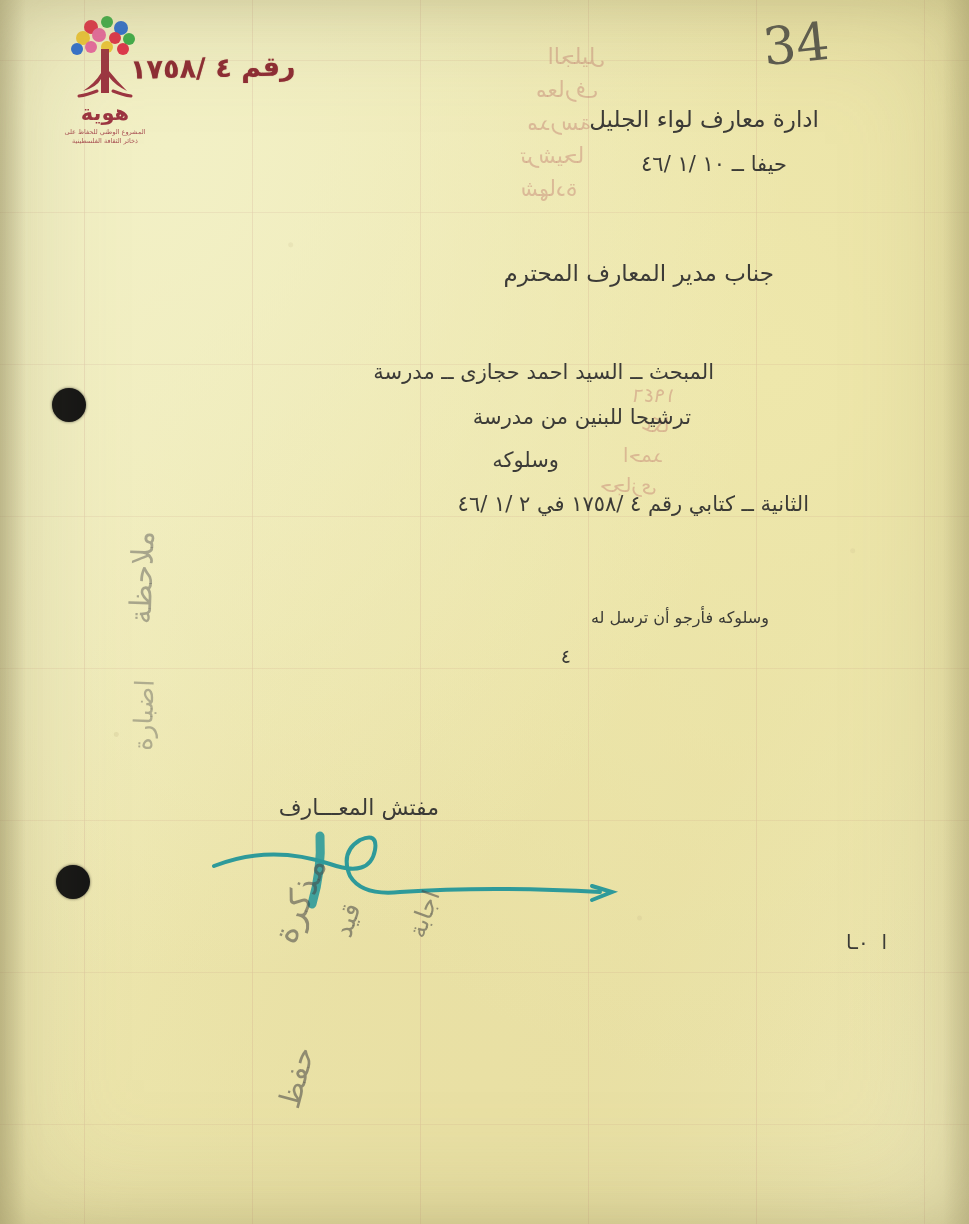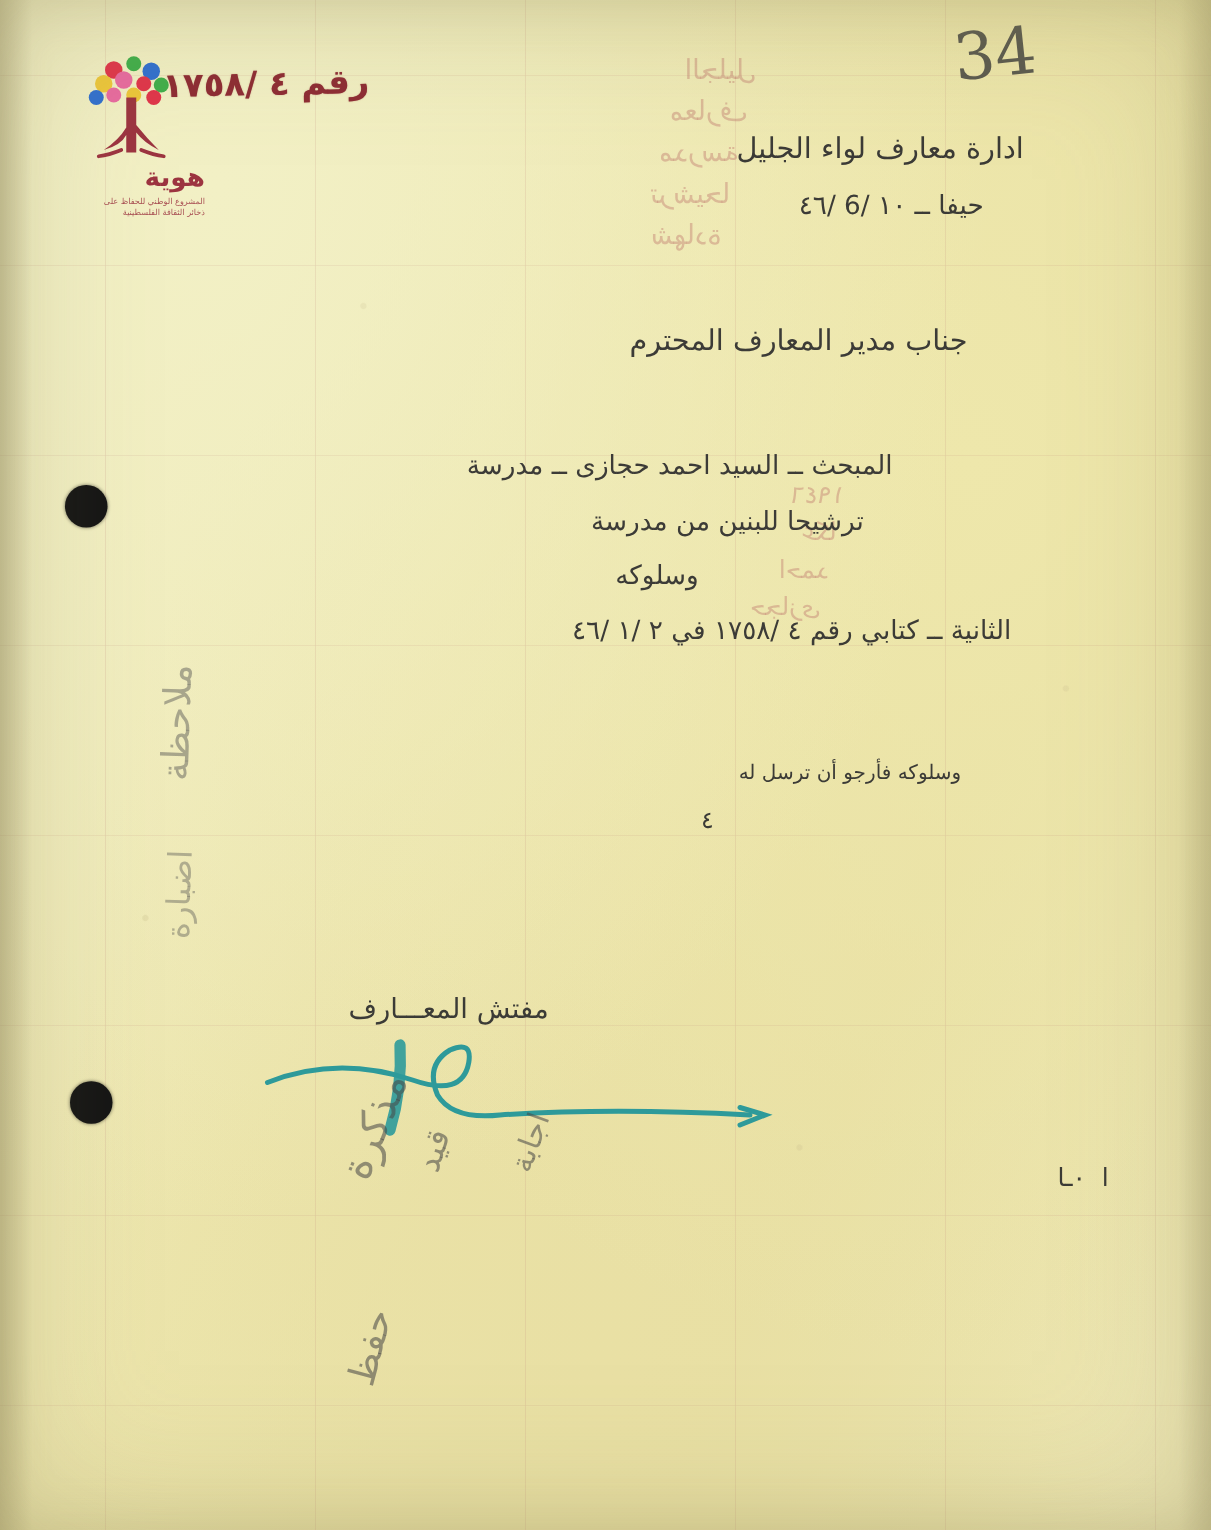--- a/index.html
+++ b/index.html
@@ -70,23 +70,23 @@
     height: 34px;
     border-radius: 50%;
     background: #141414;
     box-shadow: 0 0 3px rgba(0,0,0,0.6);
   }
 
   
   #logo {
     position: absolute;
     left: 46px;
-    top: 42px;
+    top: 13px;
     width: 118px;
-    text-align: right;
+    text-align: center;
   }
   .tree {
     position: relative;
     width: 96px;
     height: 86px;
     margin: 0 auto;
   }
   .tree svg { display: block; }
   .logo-word {
     margin-top: 2px;
@@ -226,21 +226,21 @@
     <div class="logo-word">هوية</div>
     <div class="logo-sub" style="white-space:pre-line;">المشروع الوطني للحفاظ على
 ذخائر الثقافة الفلسطينية</div>
   </div>
 
   <div id="refno">رقم ٤ /١٧٥٨</div>
 
   <div id="pagenum">34</div>
 
   <div class="hw" id="hdr1">ادارة معارف لواء الجليل</div>
-  <div class="hw" id="hdr2">حيفا ــ ١٠ /6 /٤٦</div>
+  <div class="hw" id="hdr2">حيفا ــ ١٠ /١ /٤٦</div>
 
   <div class="hw" id="addressee">جناب مدير المعارف المحترم</div>
 
   <div class="hw" id="subj-label">المبحث ــ السيد احمد حجازى ــ مدرسة</div>
   <div class="hw" id="subj-l2">ترشيحا للبنين من مدرسة</div>
   <div class="hw" id="subj-l3">وسلوكه</div>
   <div class="hw" id="ref-line">الثانية ــ كتابي رقم ٤ /١٧٥٨ في ٢ /١ /٤٦</div>
 
   <div class="hw" id="body2">وسلوكه فأرجو أن ترسل له</div>
   <div class="hw" id="body-mark">٤</div>

